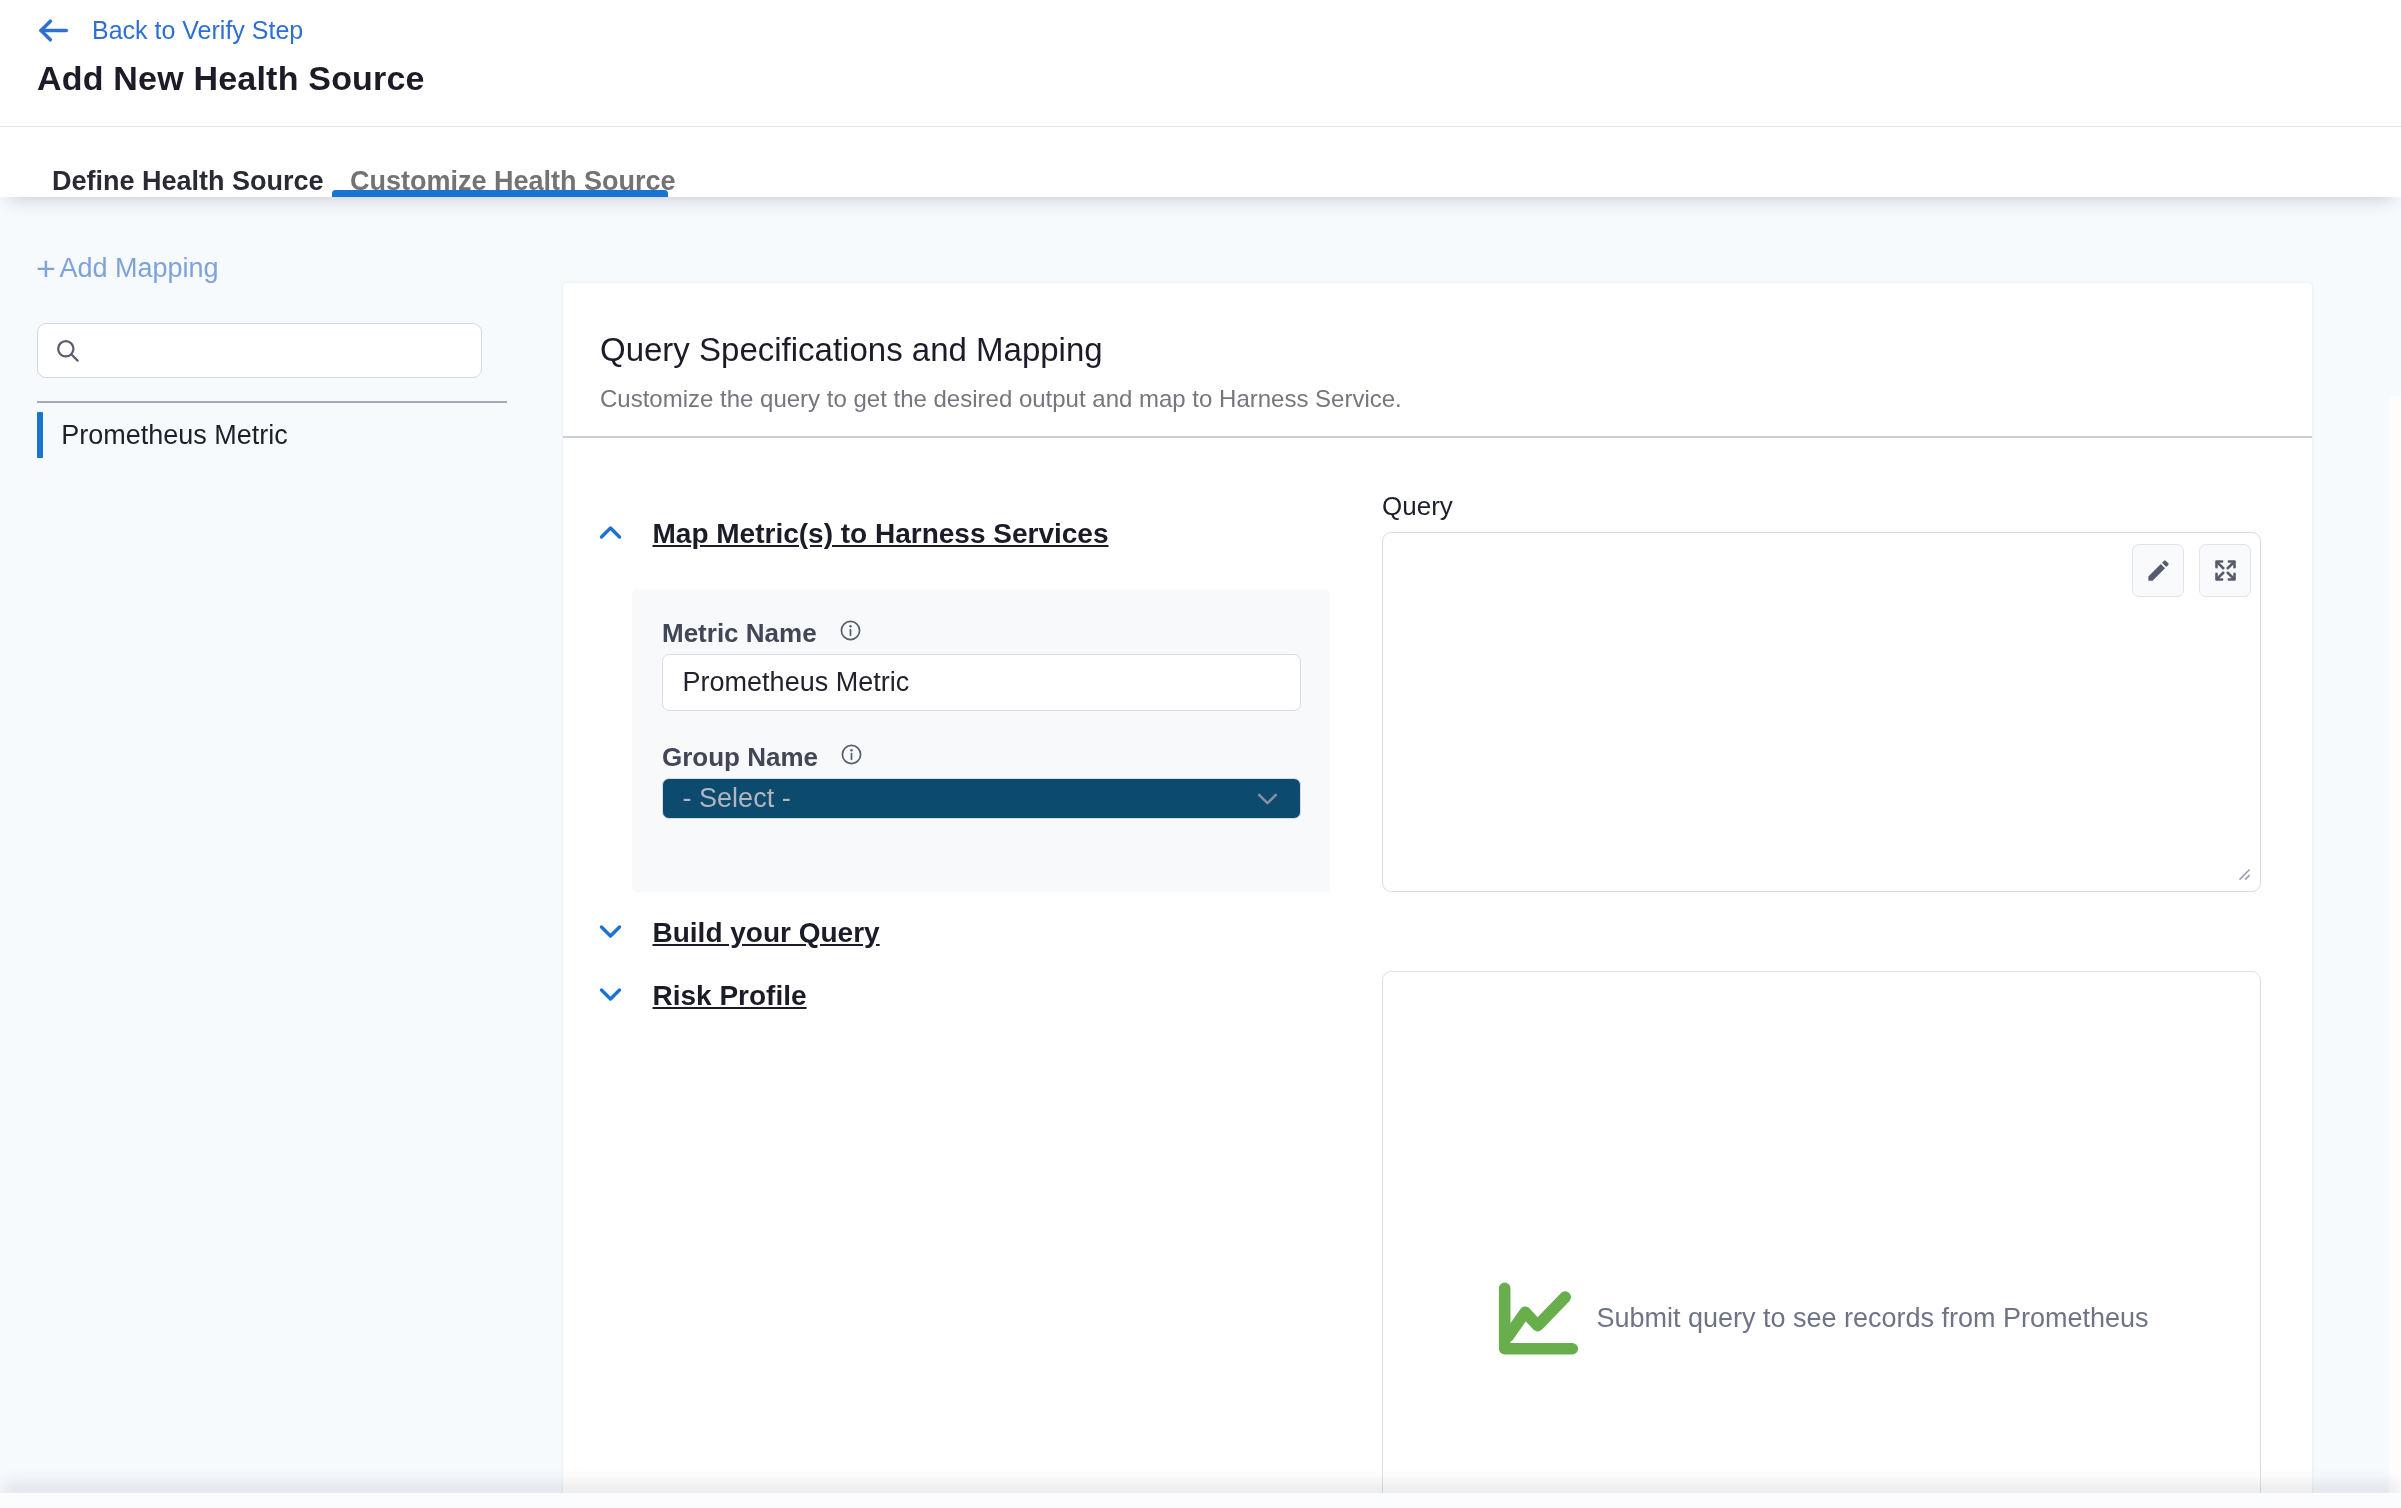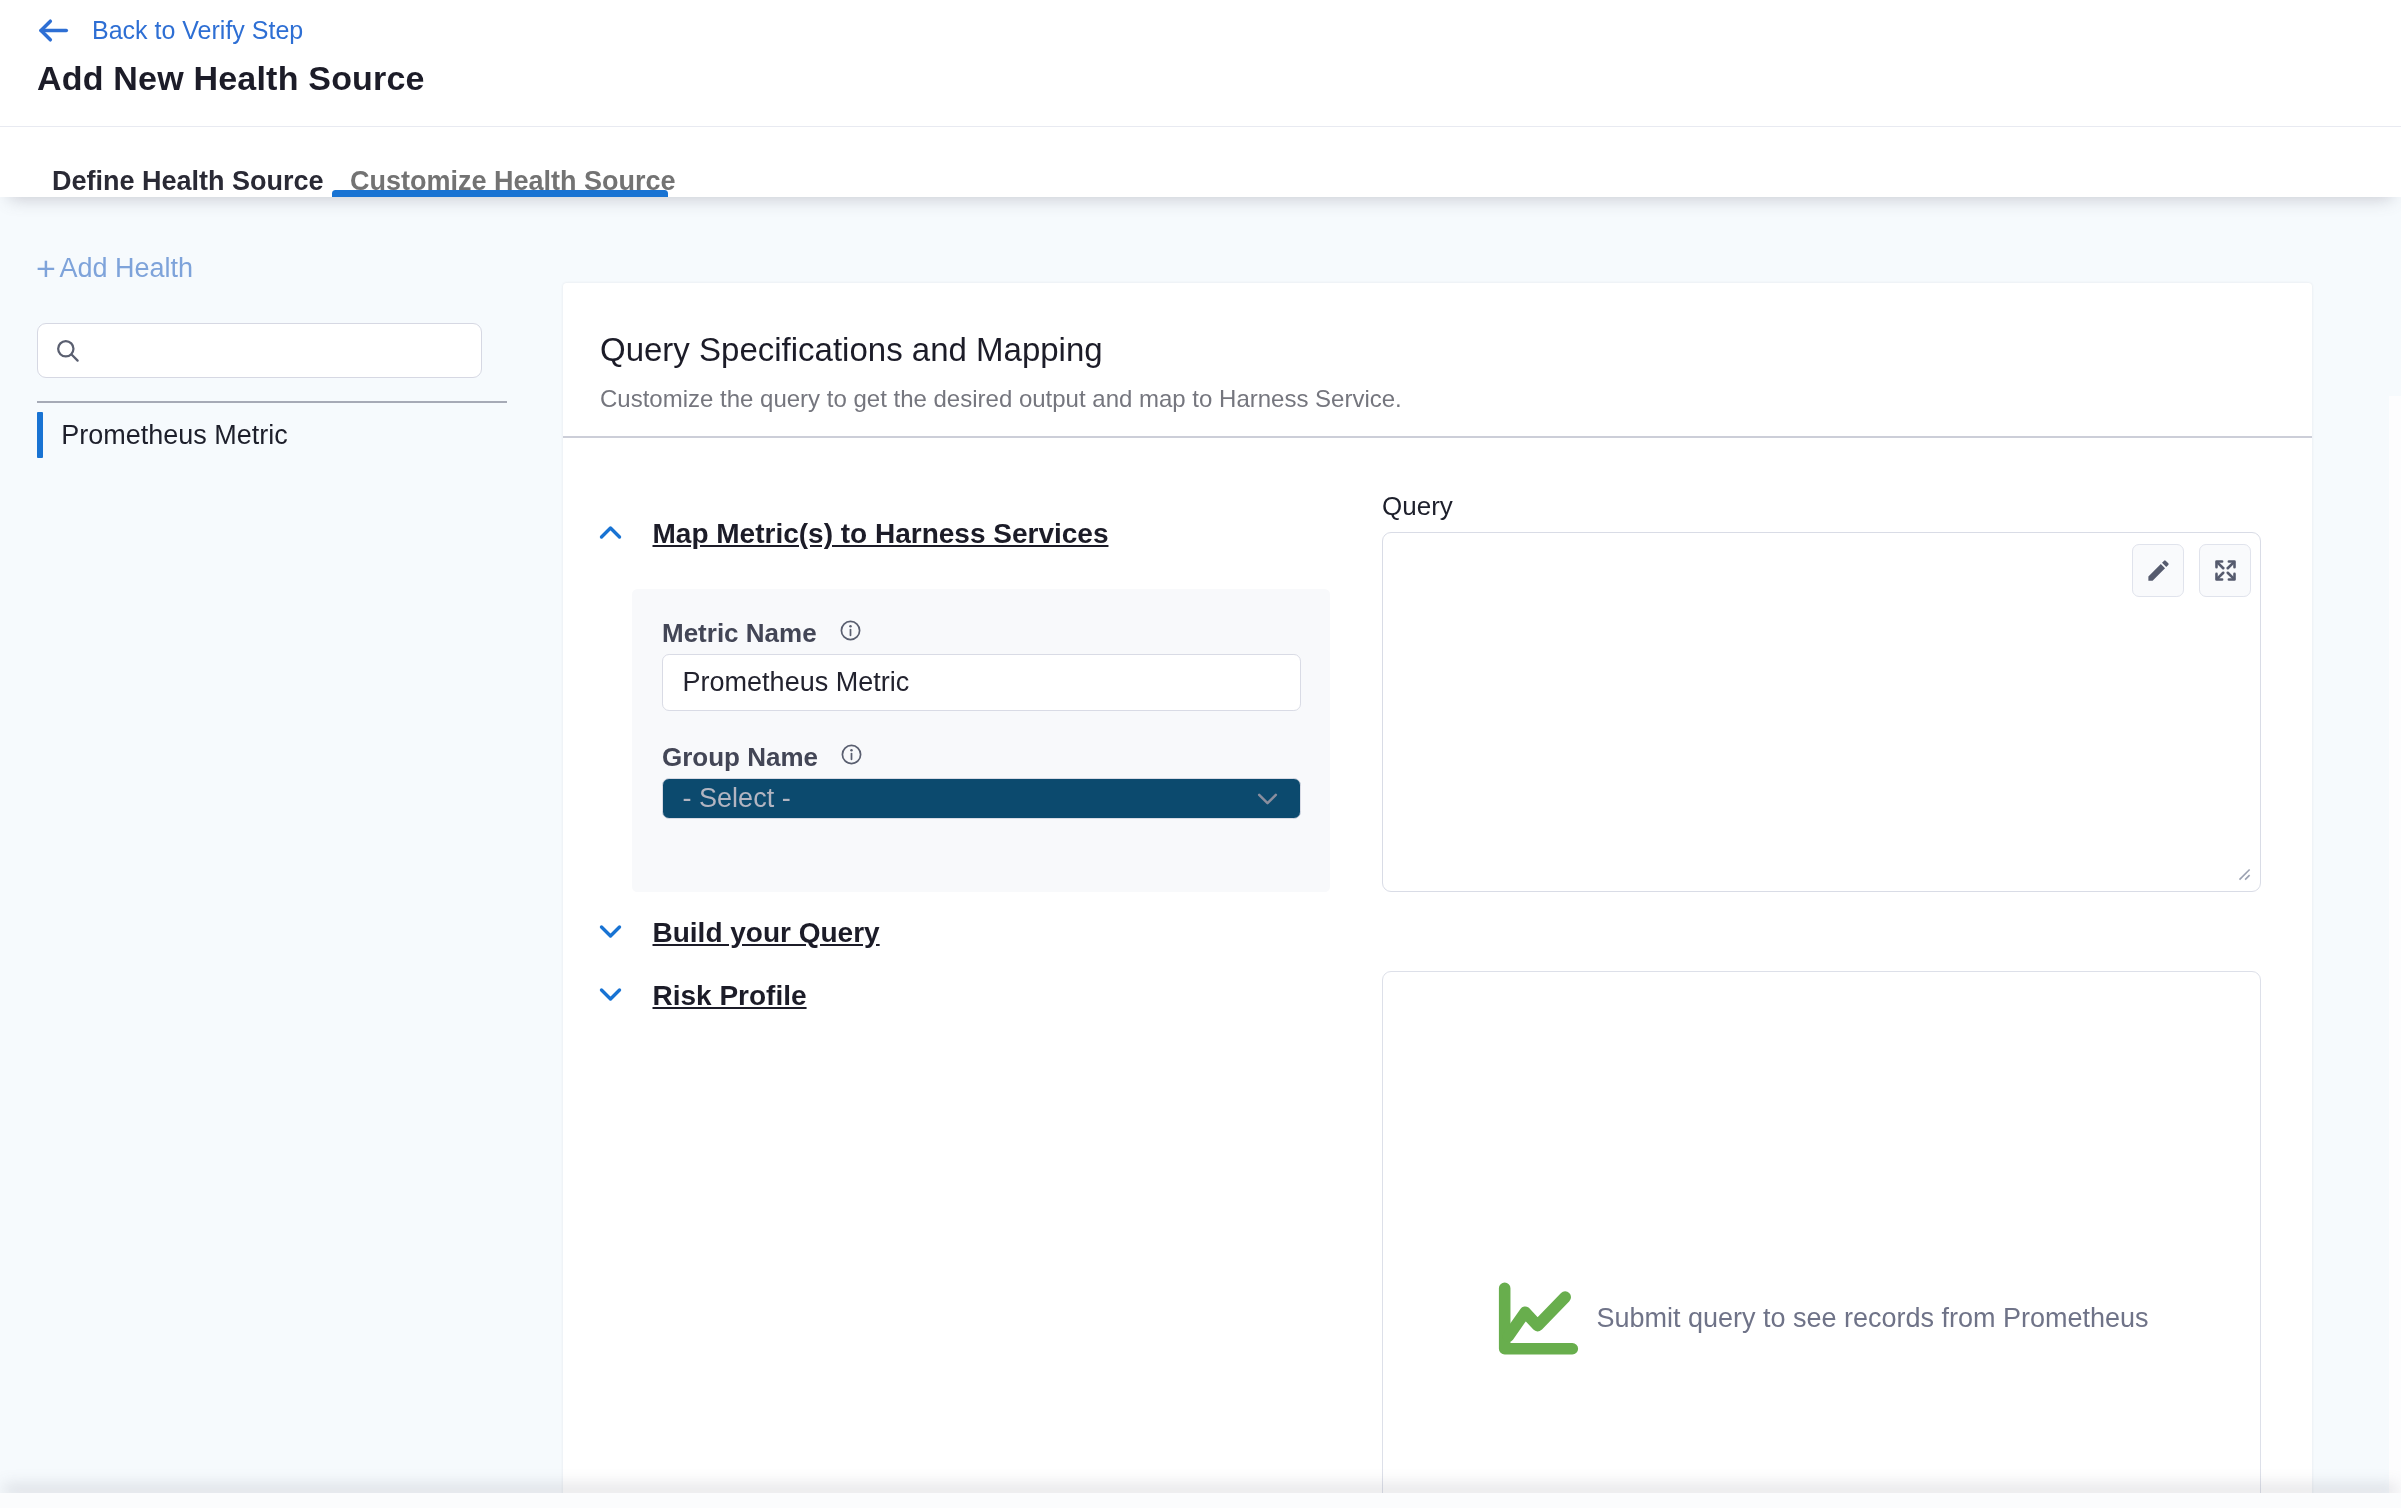--- a/index.html
+++ b/index.html
@@ -204,21 +204,21 @@
       <span>Customize Health Source</span>
     </div>
     <div class="tab-underline"></div>
   </div>
 
   <div class="content">
 
     <div class="sidebar">
       <div class="add-metric">
         <span class="plus">+</span>
-        <span>Add Health</span>
+        <span>Add Mapping</span>
       </div>
       <div class="search-box">
         <span>
           <svg width="27" height="27" viewBox="0 0 24 24" fill="none">
             <circle cx="10.5" cy="10.5" r="6.8" stroke="#5a5f70" stroke-width="2"></circle>
             <path d="M15.6 15.6L21 21" stroke="#5a5f70" stroke-width="2" stroke-linecap="round"></path>
           </svg>
         </span>
         <input type="text" value="" style="">
       </div>

